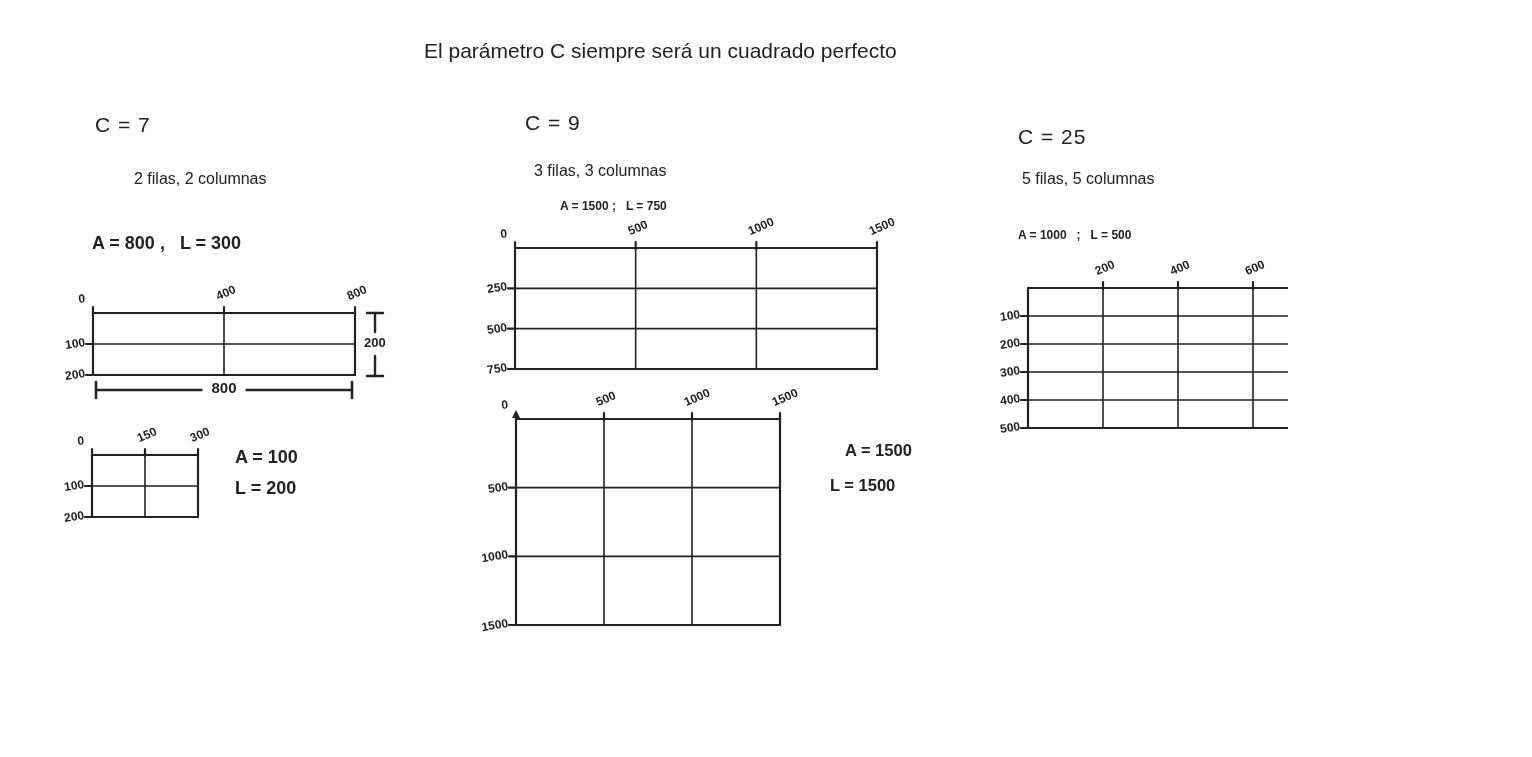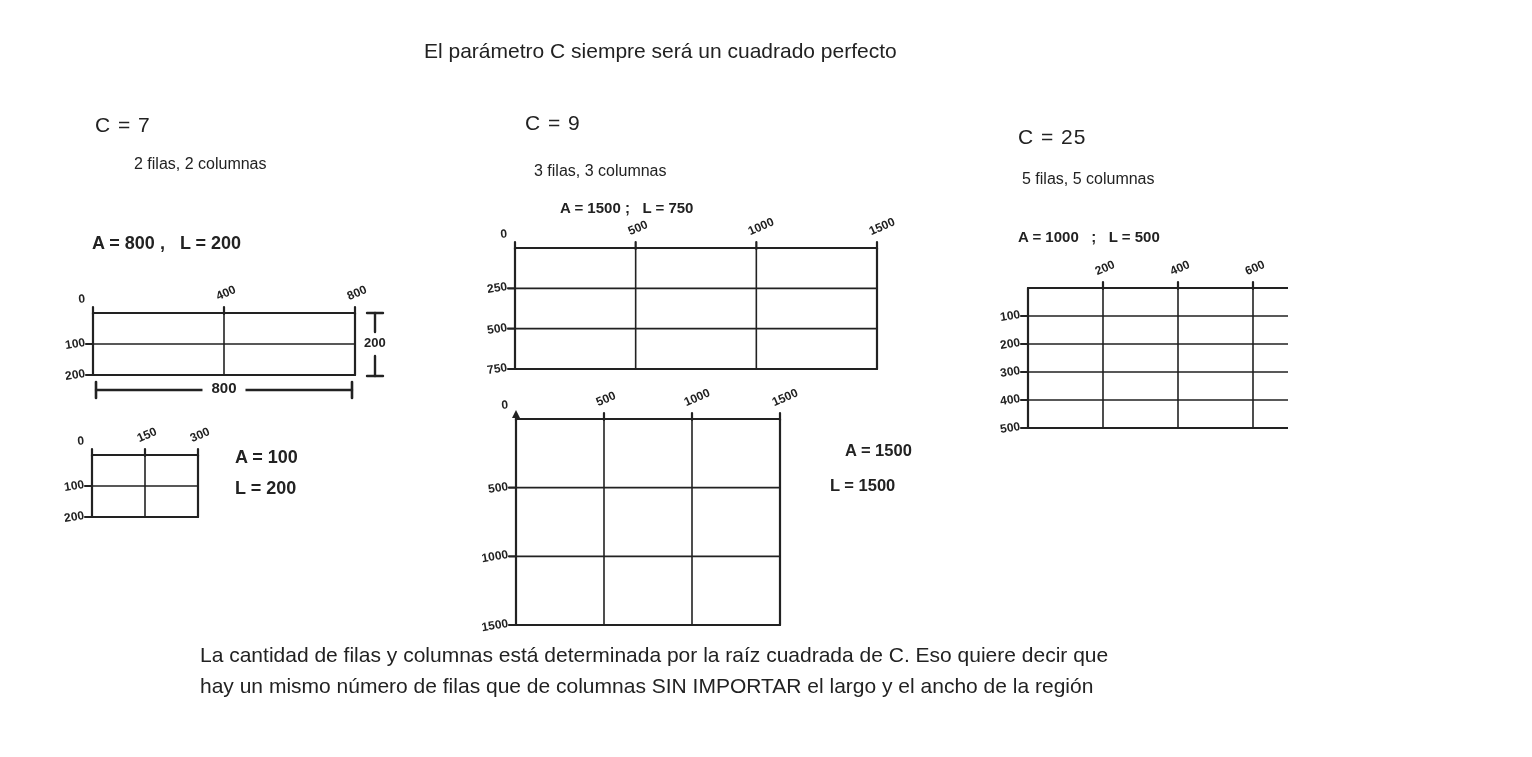--- a/index.html
+++ b/index.html
@@ -11,21 +11,21 @@
     background:var(--bg);
     font-family:Liberation Sans, sans-serif;
     color:var(--ink);
     overflow:hidden;
   }
   .txt { position:absolute; white-space:pre; color:var(--ink); line-height:1.2; }
   .title       { font-size:21px; }
   .c-label     { font-size:21px; letter-spacing:1px; }
   .subtitle    { font-size:16px; }
   .params      { font-size:18px; font-weight:bold; }
-  .params-sm   { font-size:15px; font-weight:bold; }
+  .params-sm   { font-size:12px; font-weight:bold; }
   .ann         { font-size:18px; font-weight:bold; }
   .ann-sm      { font-size:16.5px; font-weight:bold; }
   .footer-line { font-size:21px; }
 
   .grid { position:absolute; }
   .grid svg { position:absolute; left:0; top:0; overflow:visible; }
 
   .tick {
     position:absolute;
     font-size:12px; font-weight:bold;
@@ -59,22 +59,22 @@
   }
 </style>
 </head>
 <body>
 
 <div class="canvas">
 
   <div class="txt title" style="left:424px; top:38px;">El parámetro C siempre será un cuadrado perfecto</div>
 
   <div class="txt c-label" style="left:95px; top:112px;">C = 7</div>
-  <div class="txt subtitle" style="left:134px; top:154px;text-align:center;">2 filas, 2 columnas</div>
-  <div class="txt params" style="left:92px; top:233px;">A = 800 ,   L = 200</div>
+  <div class="txt subtitle" style="left:134px; top:169px;text-align:center;">2 filas, 2 columnas</div>
+  <div class="txt params" style="left:92px; top:233px;">A = 800 ,   L = 300</div>
 
   <div class="grid" style="left:93px; top:313px; width:262px; height:62px;">
       <svg width="262" height="62">
         <line x1="0" y1="0" x2="262" y2="0" stroke="#222222" stroke-width="2.2" stroke-linecap="round"></line>
         <line x1="0" y1="62" x2="262" y2="62" stroke="#222222" stroke-width="2.2" stroke-linecap="round"></line>
         <line x1="0" y1="0" x2="0" y2="62" stroke="#222222" stroke-width="2.2" stroke-linecap="round"></line>
         <line x1="262" y1="0" x2="262" y2="62" stroke="#222222" stroke-width="2.2" stroke-linecap="round"></line>
         <line x1="131" y1="0" x2="131" y2="62" stroke="#222222" stroke-width="1.6" stroke-linecap="round"></line>
         <line x1="0" y1="31" x2="262" y2="31" stroke="#222222" stroke-width="1.6" stroke-linecap="round"></line>
         <line x1="0" y1="-6" x2="0" y2="1" stroke="#222222" stroke-width="2.2" stroke-linecap="round"></line>
@@ -229,16 +229,14 @@
       <span class="tick tick-x" style="left: 221px;">600</span>
       <span class="tick tick-x" style="left: 296px;">800</span>
       <span class="tick tick-x" style="left: 371px;">1000</span>
       <span class="tick tick-y" style="top: 19px;">100</span>
       <span class="tick tick-y" style="top: 47px;">200</span>
       <span class="tick tick-y" style="top: 75px;">300</span>
       <span class="tick tick-y" style="top: 103px;">400</span>
       <span class="tick tick-y" style="top: 131px;">500</span>
     </div>
 
-  <div class="txt footer-line" style="left:200px; top:642px;">La cantidad de filas y columnas está determinada por la raíz cuadrada de C. Eso quiere decir que</div>
-  <div class="txt footer-line" style="left:200px; top:673px;">hay un mismo número de filas que de columnas SIN IMPORTAR el largo y el ancho de la región</div>
 
 </div>
 
 </body></html>

